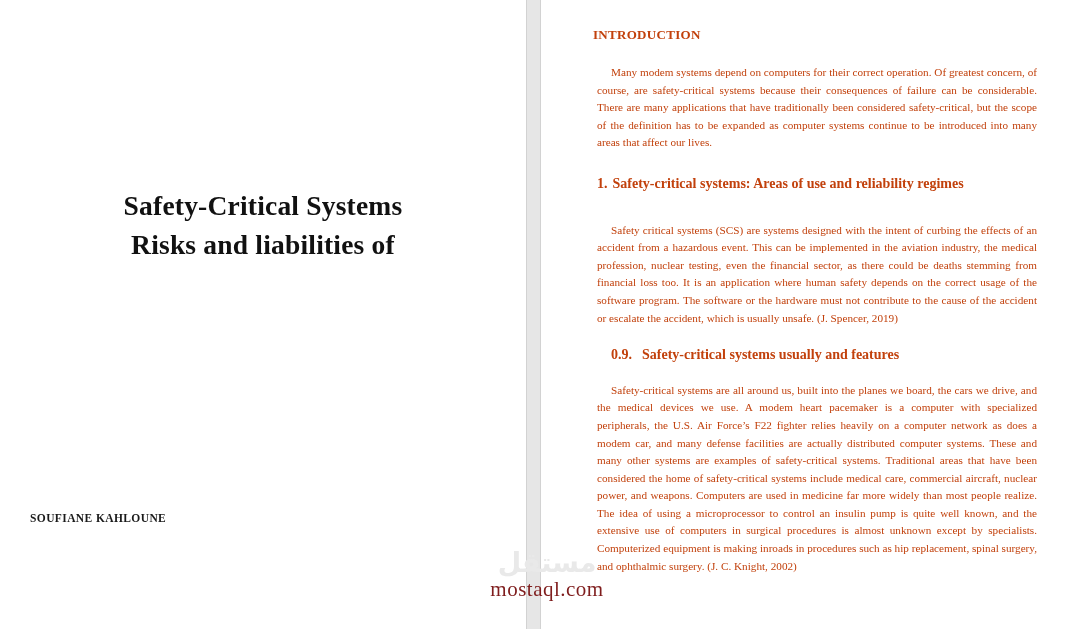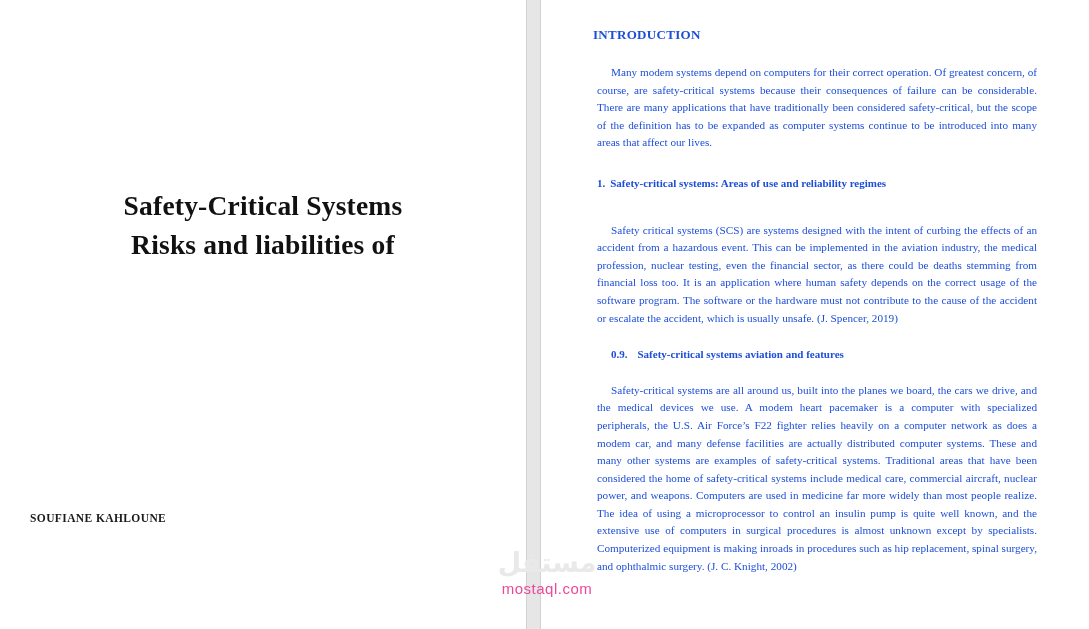--- a/index.html
+++ b/index.html
@@ -76,21 +76,21 @@
     flex: 1 1 auto;
     height: 629px;
     background: #ffffff;
     overflow: hidden;
   }
   .body-col {
     position: absolute;
     left: 52px;
     top: 26px;
     width: 448px;
-    color: #1d4ed8;
+    color: #c2410c;
   }
 
   h1.section-title {
     margin: 0 0 0 0;
     font-size: 13px;
     font-weight: bold;
     letter-spacing: 0.3px;
     line-height: 17px;
   }
 
@@ -99,21 +99,21 @@
     font-size: 11.2px;
     line-height: 17.6px;
     text-align: justify;
     text-indent: 14px;
     hyphens: none;
   }
 
   .h-num {
     margin: 0;
     font-weight: bold;
-    font-size: 11px;
+    font-size: 14px;
     line-height: 17.6px;
   }
   .h-level1 {
     padding-left: 4px;
     text-indent: 0;
   }
   .h-level1 .num { margin-right: 5px; }
   .h-level2 {
     padding-left: 18px;
   }
@@ -139,25 +139,25 @@
   }
   .wm-ar {
     font-family: "DejaVu Sans", sans-serif;
     font-size: 27px;
     line-height: 30px;
     font-weight: bold;
     color: #e9e9e9;
     direction: rtl;
   }
   .wm-en {
-    font-family: Liberation Sans, sans-serif;
-    font-size: 15px;
+    font-family: Liberation Serif, serif;
+    font-size: 21px;
     line-height: 22px;
     letter-spacing: 0.5px;
-    color: #ec4899;
+    color: #7f1d1d;
   }
 </style>
 </head>
 <body>
 
 <div class="spread">
 
   <div class="page-left">
     <div class="title-block">
       <div class="doc-title-line">Safety-Critical Systems</div>
@@ -186,21 +186,21 @@
       <div class="sp-b"></div>
 
 
       <div class="sp-c"></div>
 
       <p class="body-text">Safety critical systems (SCS) are systems designed with the intent of curbing the effects of an accident from a hazardous event. This can be implemented in the aviation industry, the medical profession, nuclear testing, even the financial sector, as there could be deaths stemming from financial loss too. It is an application where human safety depends on the correct usage of the software program. The software or the hardware must not contribute to the cause of the accident or escalate the accident, which is usually unsafe. (J. Spencer, 2019)</p>
 
       <div class="sp-d"></div>
 
       <p class="h-num h-level2">
-        <span class="num">0.9.</span><span>Safety-critical systems aviation and features</span>
+        <span class="num">0.9.</span><span>Safety-critical systems usually and features</span>
       </p>
 
       <div class="sp-e"></div>
 
       <p class="body-text">Safety-critical systems are all around us, built into the planes we board, the cars we drive, and the medical devices we use. A modem heart pacemaker is a computer with specialized peripherals, the U.S. Air Force’s F22 fighter relies heavily on a computer network as does a modem car, and many defense facilities are actually distributed computer systems. These and many other systems are examples of safety-critical systems. Traditional areas that have been considered the home of safety-critical systems include medical care, commercial aircraft, nuclear power, and weapons. Computers are used in medicine far more widely than most people realize. The idea of using a microprocessor to control an insulin pump is quite well known, and the extensive use of computers in surgical procedures is almost unknown except by specialists. Computerized equipment is making inroads in procedures such as hip replacement, spinal surgery, and ophthalmic surgery. (J. C. Knight, 2002)</p>
 
     </div>
   </div>
 
 </div>

